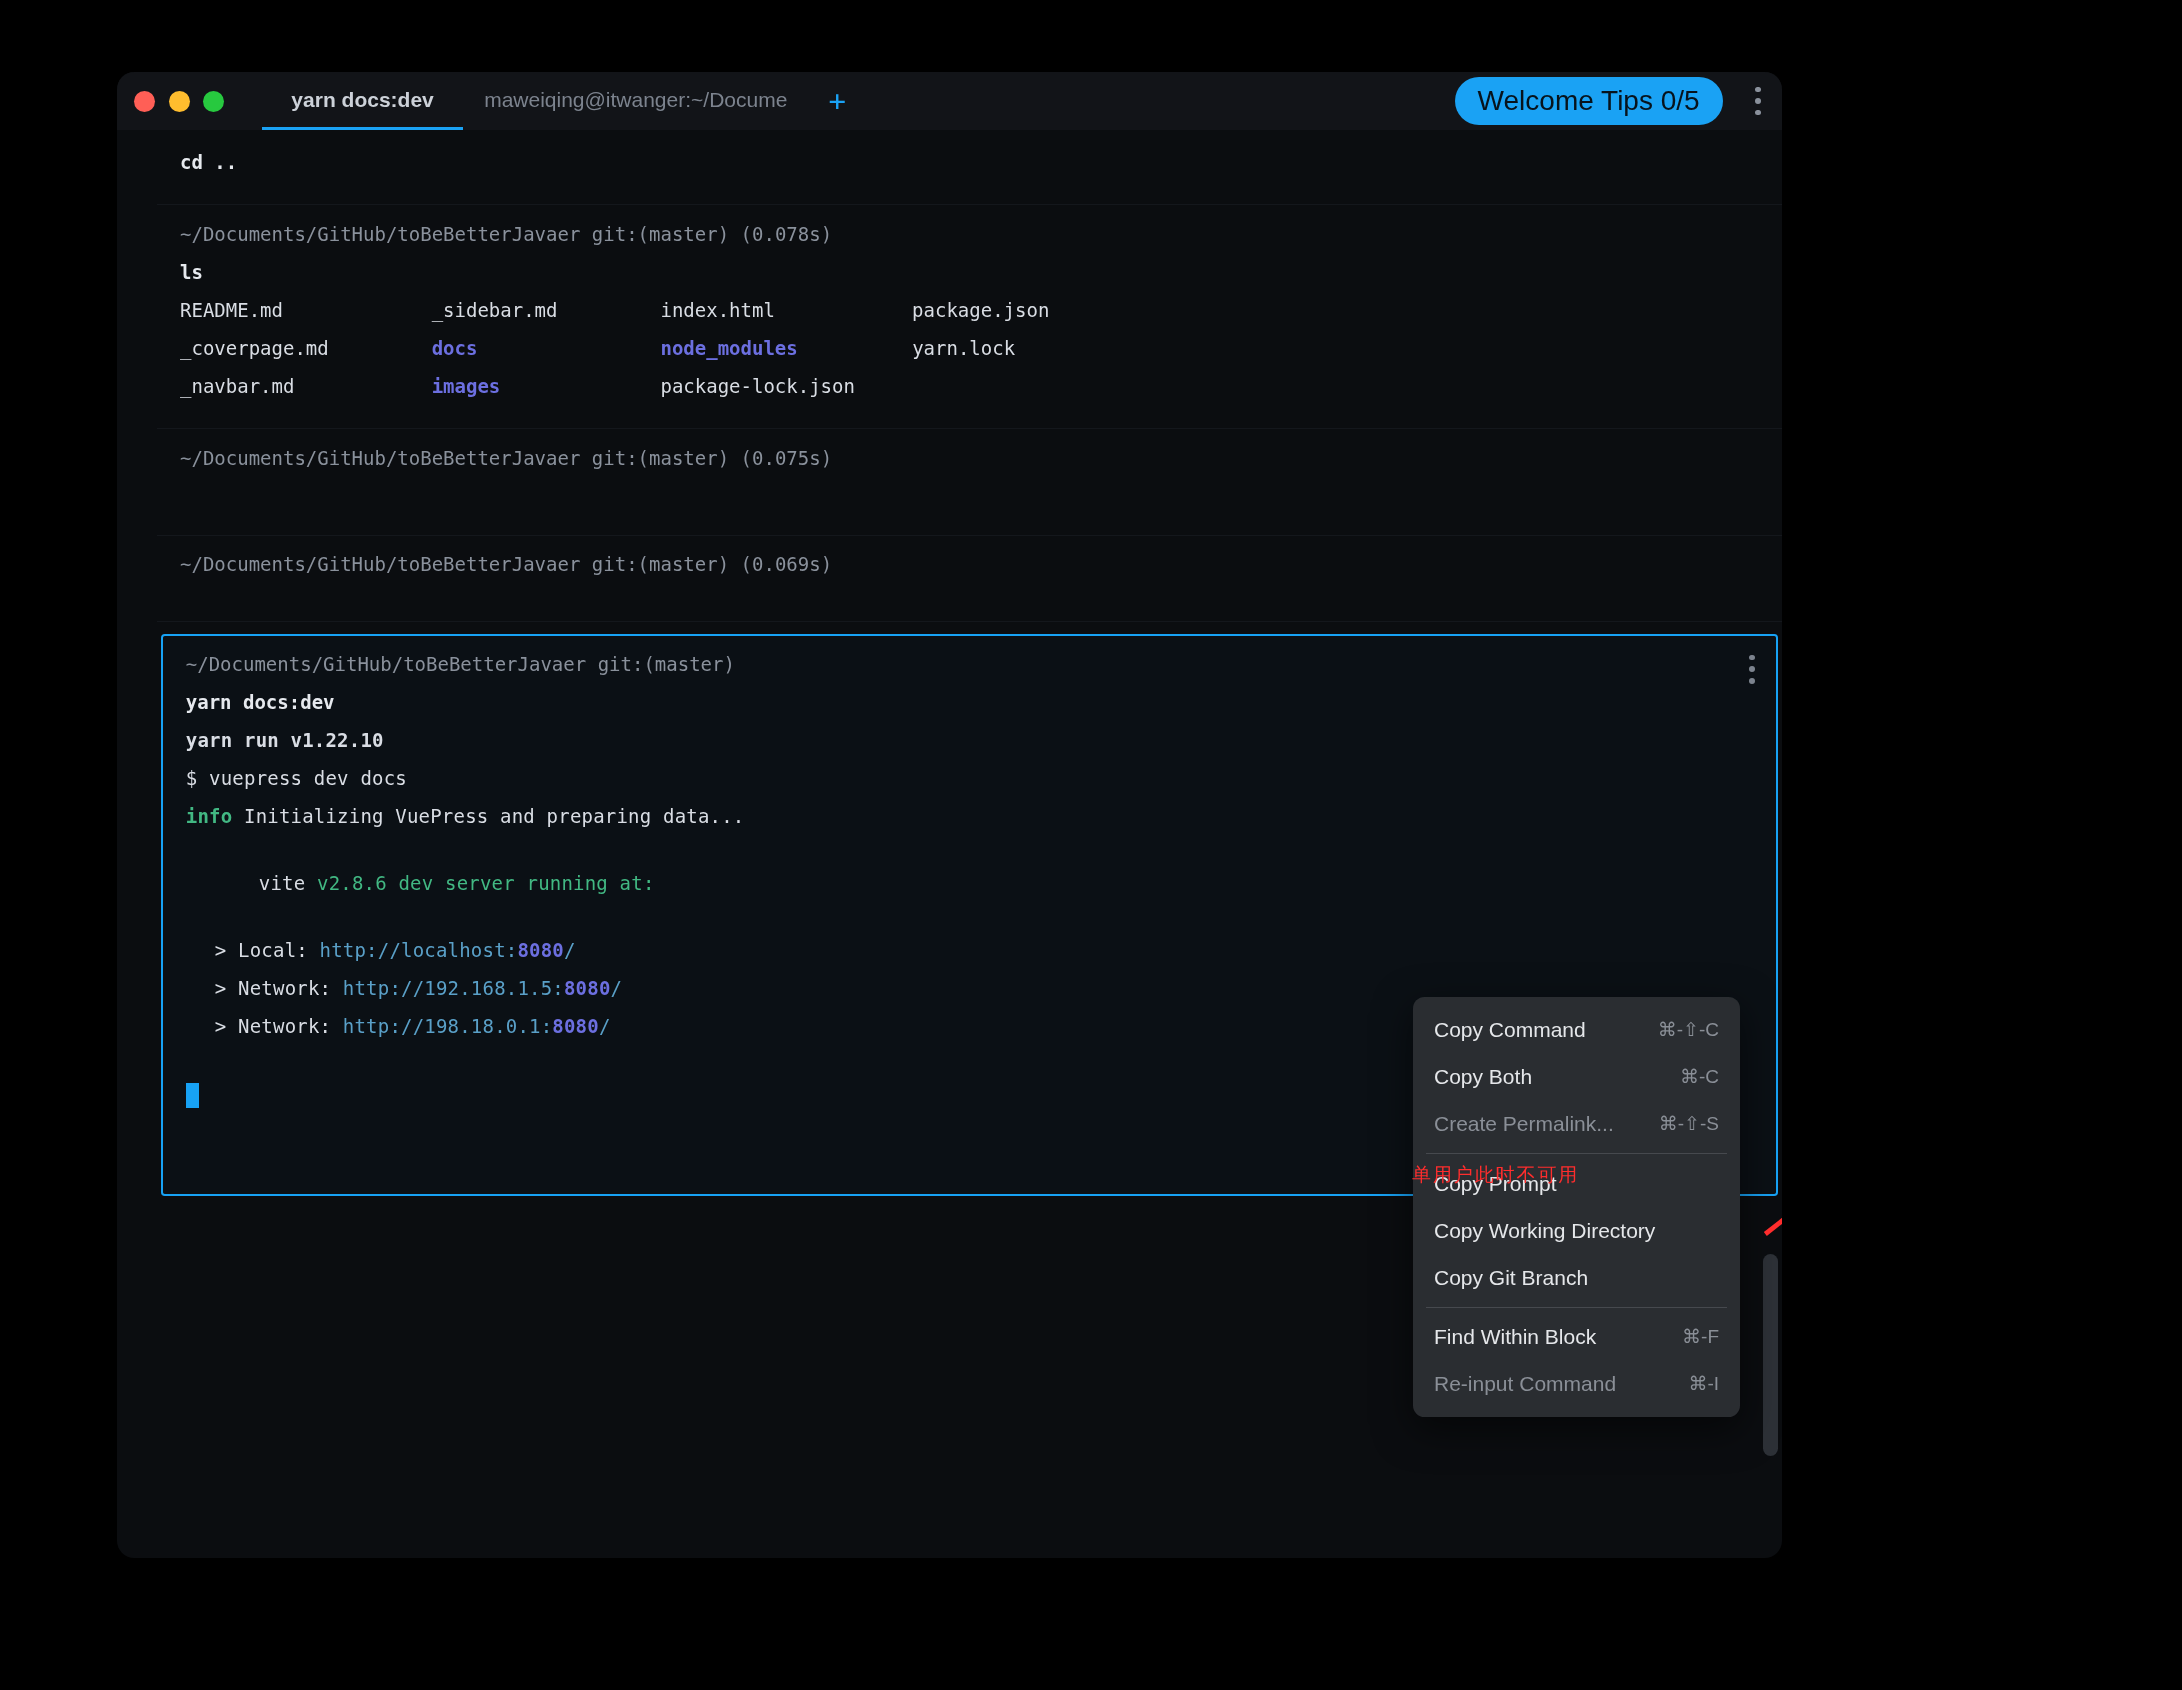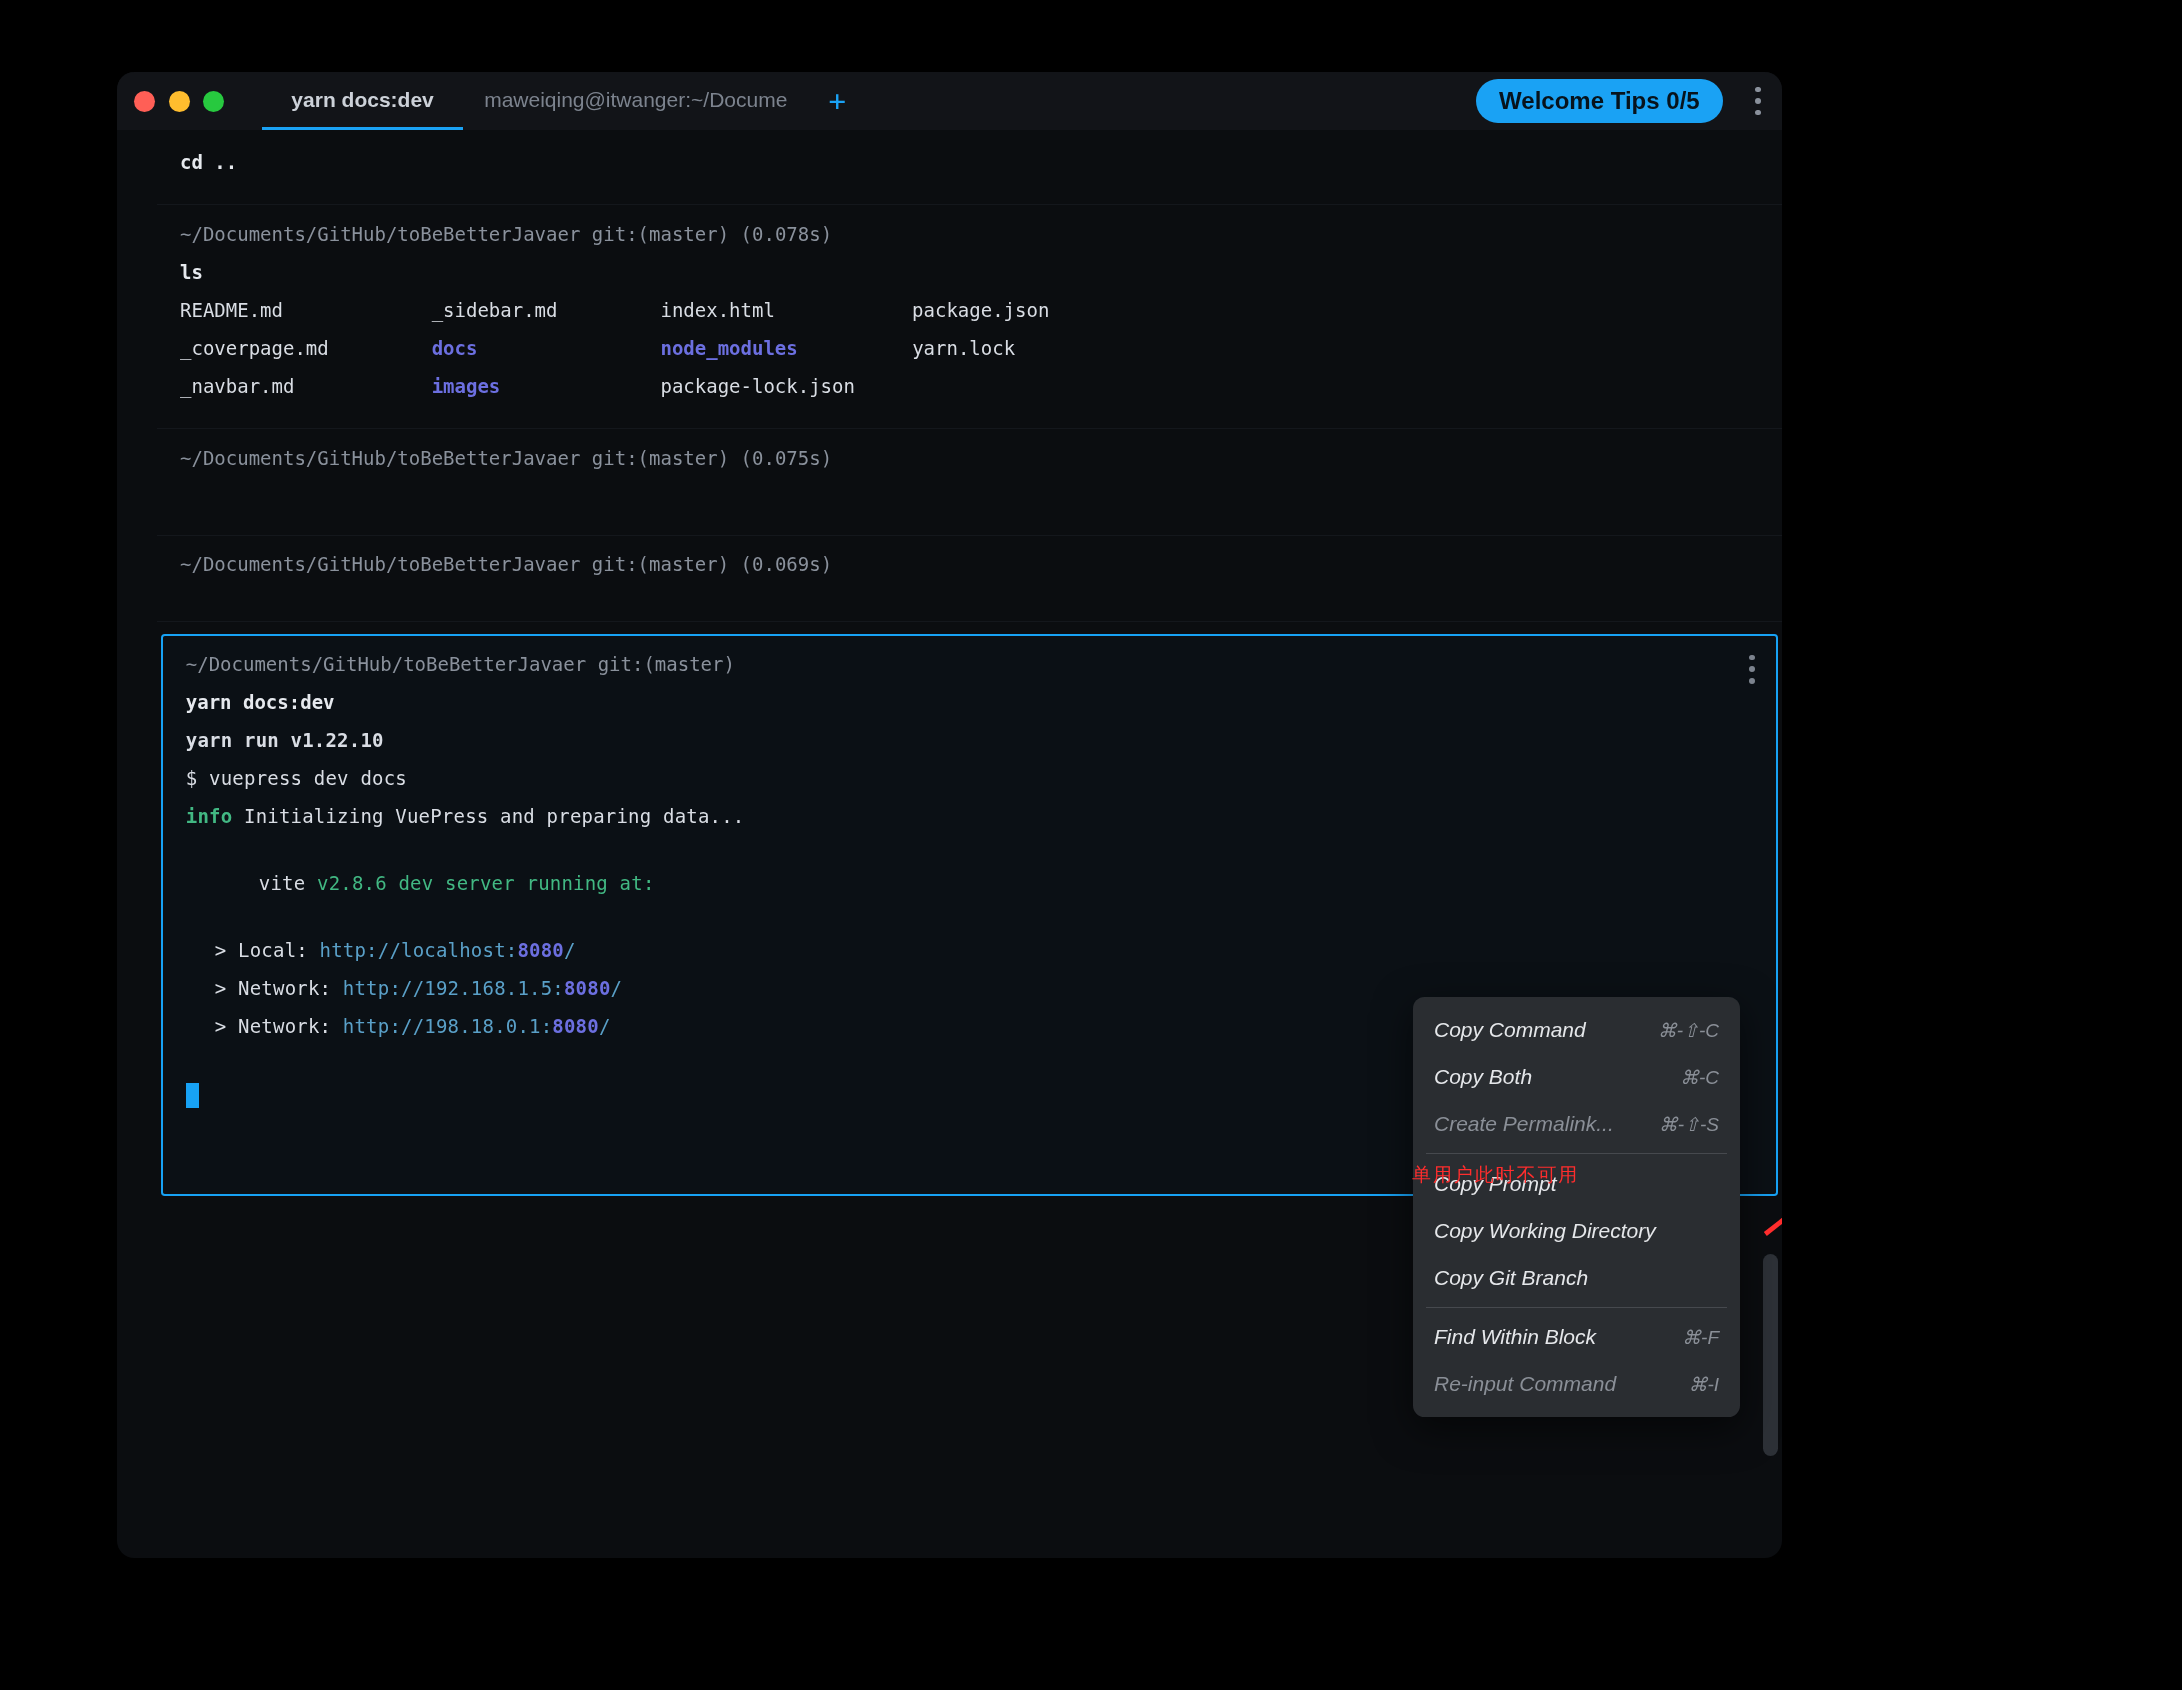--- a/index.html
+++ b/index.html
@@ -41,21 +41,21 @@
   }
   .tab.active { font-weight:600; border-bottom-color:#1aa2f4; }
   .tab.inactive { color:#7c838e; }
   .plus {
     width:38px; height:38px; display:flex; align-items:center; justify-content:center;
     color:#1aa2f4; font-size:29px; margin-left:9.6px;
   }
   .spacer { flex:1; }
   .pill {
     background:#1aa2f4; color:#07131c; font-family:-apple-system,BlinkMacSystemFont,"Segoe UI",Helvetica,sans-serif;
-    font-weight:700; font-size:24px;
+    font-weight:400; font-size:28px;
     padding: 7.7px 23px; border-radius: 960px; margin-right: 19px;
   }
   .kebab {
     color:#8a919c; font-size:27px; letter-spacing:1.9px; padding:0 7.7px;
     display:flex; flex-direction:column; align-items:center; gap:5.8px;
   }
   .kebab span { width:5.8px; height:5.8px; background:#8a919c; border-radius:50%; display:block;}
   .terminal {
     flex:1; padding: 3.8px 0 0 0;
     position:relative;
@@ -107,24 +107,23 @@
     top: 925px;
     width: 327px;
     background:#2a2d31;
     border-radius: 11.5px;
     padding: 9.6px 0;
     box-shadow: 0 11.5px 38px rgba(0,0,0,.55);
     font-family:-apple-system,BlinkMacSystemFont,"Segoe UI",Helvetica,sans-serif;
     font-size: 21px;
   }
   .menu .item{
-    display:flex; align-items:center; justify-content:space-between;
+    display:flex; align-items:flex-start; justify-content:space-between;
     padding: 11.5px 21px;
     color:#e5e7ea;
-    font-style:italic;
   }
   .menu .item.disabled{ color:#8a8f97;}
   .menu .item .shortcut{ color:#8a8f97; font-size:19px; letter-spacing:0; font-weight:500;}
   .menu .divider{ height:1px; background:#46494e; margin:5.8px 13.4px;}
   
   .arrow {
     position:absolute;
     left:1648px; top:1047px;
     pointer-events:none;
   }

